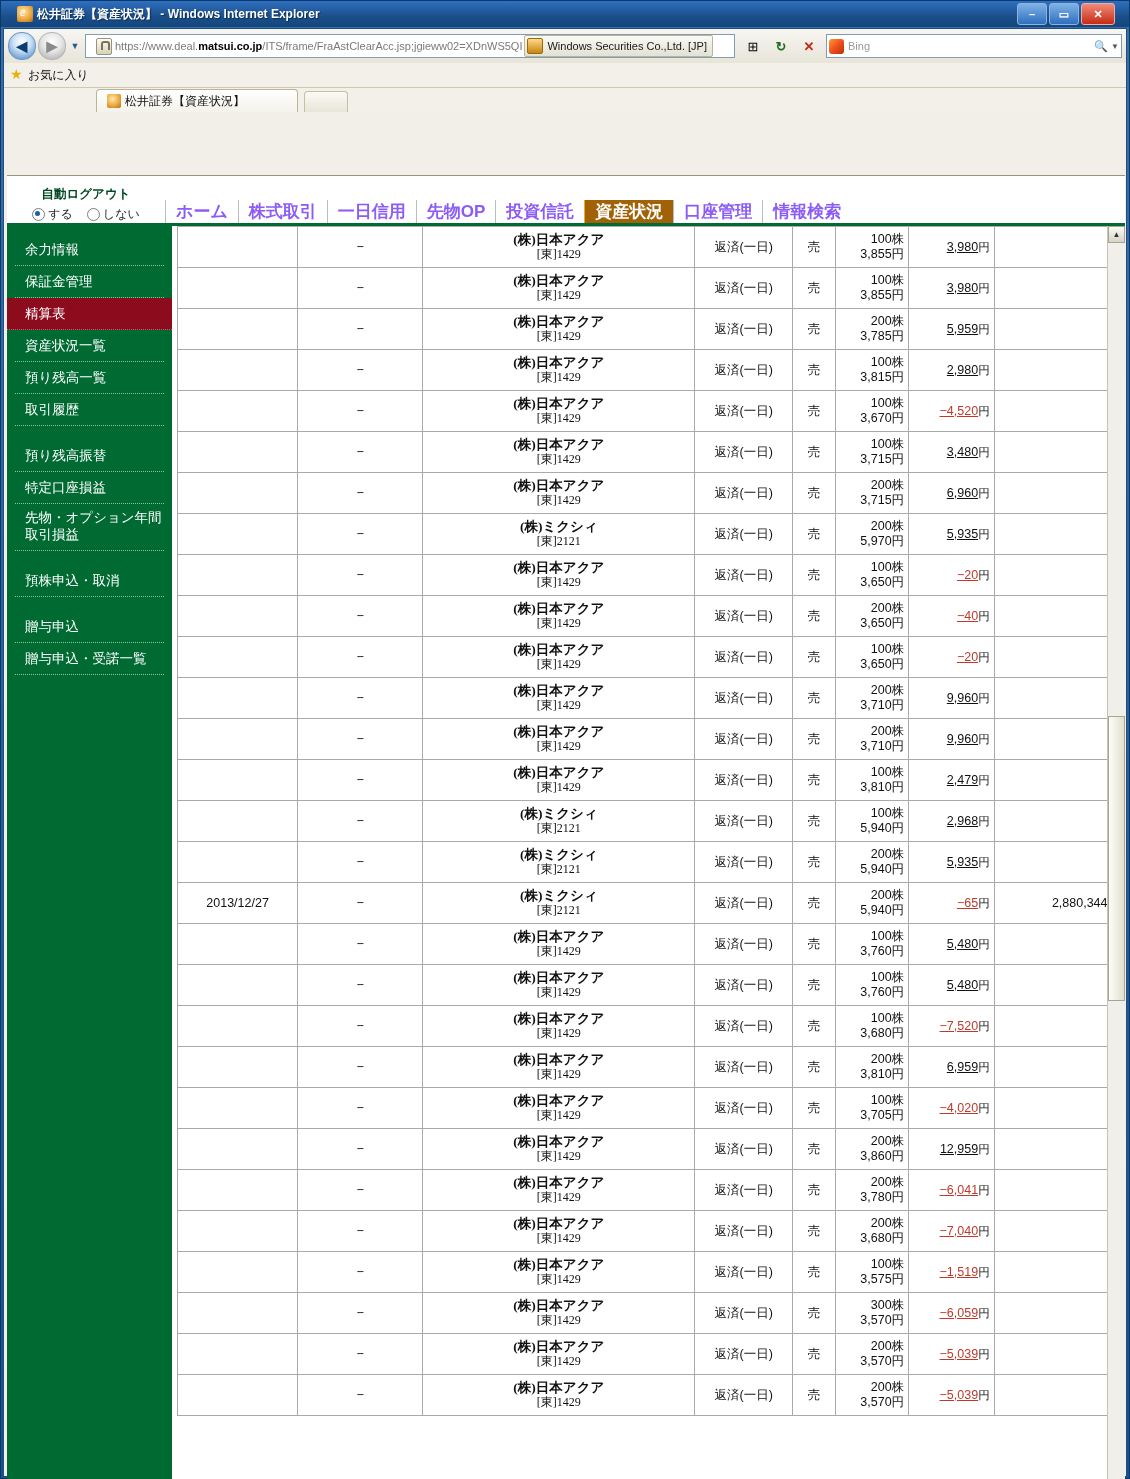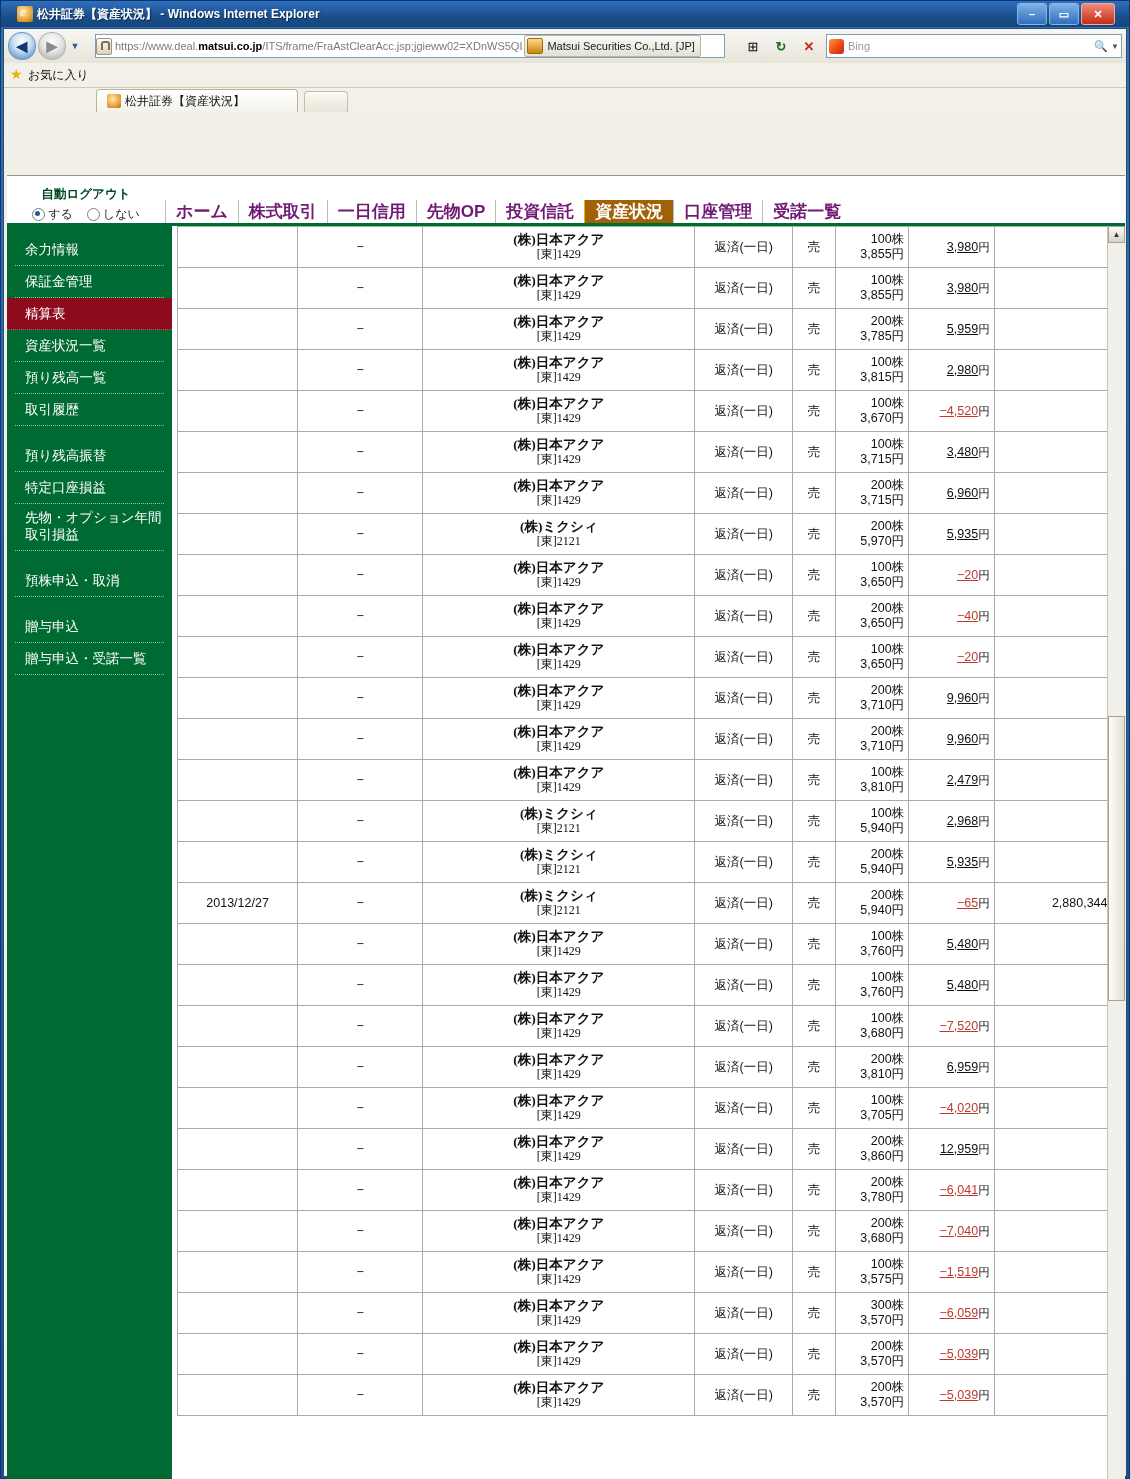--- a/index.html
+++ b/index.html
@@ -53,21 +53,21 @@
   .navbtn{
     width:26px;height:26px;border-radius:13px;margin-right:2px;
     background:radial-gradient(circle at 50% 35%,#ffffff 0%,#cfe2f6 40%,#7aa9d8 75%,#3c6ea5 100%);
     border:1px solid #6e96c4;display:flex;align-items:center;justify-content:center;
     color:#0b3d73;font-size:14px;font-weight:bold;
   }
   .navbtn.dim{background:radial-gradient(circle at 50% 35%,#ffffff 0%,#e6e6e6 45%,#bdbdbd 80%,#9a9a9a 100%);color:#8a8a8a;border-color:#b5b5b5;}
   .histdrop{width:14px;height:26px;display:flex;align-items:center;justify-content:center;color:#2b5c93;font-size:9px;}
   .addrbar{
     flex:1;height:22px;background:#fff;border:1px solid #7f9db9;display:flex;align-items:center;
-    margin:0 13px;padding:0 0;overflow:hidden;
+    margin:0 3px;padding:0 10px;overflow:hidden;
   }
   .lock-ico{
     width:14px;height:15px;margin-right:3px;background:linear-gradient(180deg,#fdfbf3,#d8d2bd);
     border:1px solid #9a9478;position:relative;flex:none;border-radius:2px;
   }
   .lock-ico:after{content:"";position:absolute;left:4px;top:2px;width:5px;height:7px;border:2px solid #7a7355;border-bottom:none;border-radius:3px 3px 0 0;}
   .addr-url{font-size:11px;color:#222;white-space:nowrap;}
   .addr-url .dom{color:#000;font-weight:bold;}
   .addr-url .pre,.addr-url .post{color:#7a7a7a;}
   .sitebadge{
@@ -142,21 +142,21 @@
   .autologout{
     width:158px;display:flex;flex-direction:column;align-items:center;justify-content:center;gap:3px;
   }
   .autologout .al-title{font-size:12.5px;color:#004a22;font-weight:bold;}
   .al-radios{display:flex;gap:14px;font-size:12px;color:#222;align-items:center;}
   .al-radios label{display:flex;align-items:center;gap:3px;}
   .rdo{width:11px;height:11px;border-radius:50%;border:1px solid #7d7d7d;background:#fff;display:inline-block;position:relative;}
   .rdo.on:after{content:"";position:absolute;left:2px;top:2px;width:5px;height:5px;border-radius:50%;background:#1a5ea8;}
   .navitem{
     display:flex;align-items:center;justify-content:center;padding:0 10px;
-    font-size:17px;font-weight:bold;color:#701a75;border-left:1px solid #bdbdbd;white-space:nowrap;
+    font-size:17px;font-weight:bold;color:#8b5cf6;border-left:1px solid #bdbdbd;white-space:nowrap;
   }
   .navitem.active{background:#a16207;color:#fff;border-left:1px solid #eab308;}
   .navitem.plain{border-left:1px solid #bdbdbd;}
   .navright{
     flex:1;display:flex;flex-direction:column;justify-content:center;padding-left:8px;gap:2px;
     border-left:1px solid #bdbdbd;
   }
   .navright div{font-size:11.5px;color:#111;display:flex;align-items:center;gap:3px;}
   .sq{width:7px;height:7px;background:#006a33;display:inline-block;}
   .content{display:flex;height:1279px;}
@@ -227,21 +227,21 @@
 
     <div class="navbar">
       <div class="navbtn">◀</div>
       <div class="navbtn dim">▶</div>
       <div class="histdrop">▼</div>
       <div class="addrbar">
         <div class="lock-ico"></div>
         <div class="addr-url"><span class="pre">https://www.deal.</span><span class="dom">matsui.co.jp</span><span class="post">/ITS/frame/FraAstClearAcc.jsp;jgieww02=XDnWS5QI</span></div>
         <div class="sitebadge">
           <span class="sb-ico"></span>
-          <span>Matsui Securities Co.,Ltd. [JP]</span>
+          <span>Windows Securities Co.,Ltd. [JP]</span>
         </div>
       </div>
       <div class="icobtn">⊞</div>
       <div class="icobtn refresh">↻</div>
       <div class="icobtn stop">✕</div>
       <div class="searchbox">
         <span class="s-ico"></span>
         <span class="s-txt">Bing</span>
         <span class="s-go">🔍</span>
         <span class="s-caret">▼</span>
@@ -278,21 +278,21 @@
               </label>
           </div>
         </div>
         <div class="navitem plain">ホーム</div>
         <div class="navitem plain">株式取引</div>
         <div class="navitem plain">一日信用</div>
         <div class="navitem plain">先物OP</div>
         <div class="navitem plain">投資信託</div>
         <div class="navitem active">資産状況</div>
         <div class="navitem plain">口座管理</div>
-        <div class="navitem plain">受諾一覧</div>
+        <div class="navitem plain">情報検索</div>
       </div>
 
       <div class="content">
 
         <div class="sidebar">
           <div class="side-item">余力情報</div>
           <div class="side-item">保証金管理</div>
           <div class="side-item sel">精算表</div>
           <div class="side-item">資産状況一覧</div>
           <div class="side-item">預り残高一覧</div>

